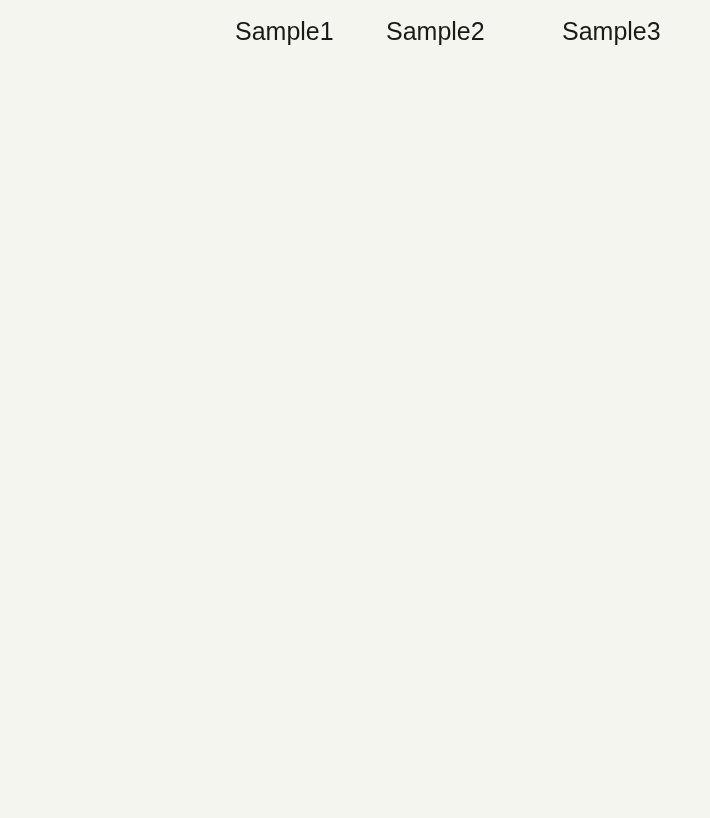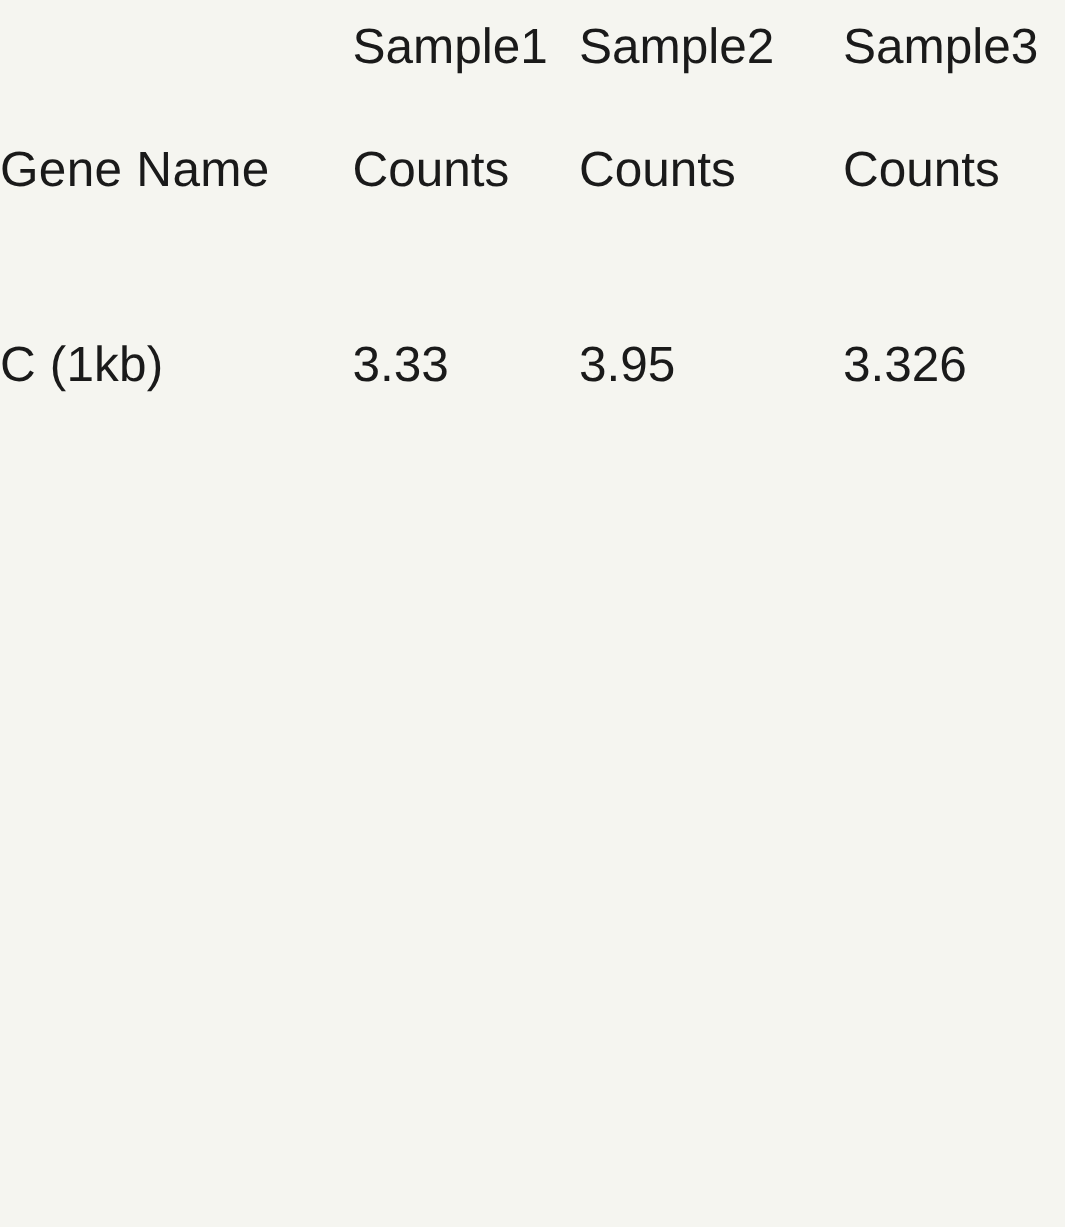--- a/index.html
+++ b/index.html
@@ -33,21 +33,21 @@
   }
 
   table.gene-table td,
   table.gene-table th {
     padding: 0;
     margin: 0;
     border: 0;
     text-align: left;
     vertical-align: middle;
     font-weight: normal;
-    font-size: 33px;
+    font-size: 25px;
     line-height: 1.12;
     color: #1a1a1a;
     white-space: nowrap;
   }
 
   
   col.c-label  { width: 215px; }
   col.c-data1  { width: 171px; }
   col.c-data2  { width: 176px; }
   col.c-data3  { width: 148px; }
@@ -114,31 +114,19 @@
       <col class="c-data3">
     </colgroup>
 
     <thead>
       <tr class="header-top-row">
         <td class="head-cell"></td>
         <td class="head-cell sample-head s1">Sample1</td>
         <td class="head-cell sample-head col2-pad">Sample2</td>
         <td class="head-cell sample-head col3-pad">Sample3</td>
       </tr>
-      <tr class="header-bottom-row">
-        <td class="head-cell gene-name-head">Gene Name</td>
-        <td class="head-cell counts-head s1">Counts</td>
-        <td class="head-cell counts-head col2-pad">Counts</td>
-        <td class="head-cell counts-head col3-pad">Counts</td>
-      </tr>
     </thead>
 
     <tbody>
-      <tr class="data-row">
-        <td class="gene-label">C (1kb)</td>
-        <td class="count-cell col-1">3.33</td>
-        <td class="count-cell">3.95</td>
-        <td class="count-cell">3.326</td>
-      </tr>
     </tbody>
   </table>
 
 </div>
 
 </body></html>

